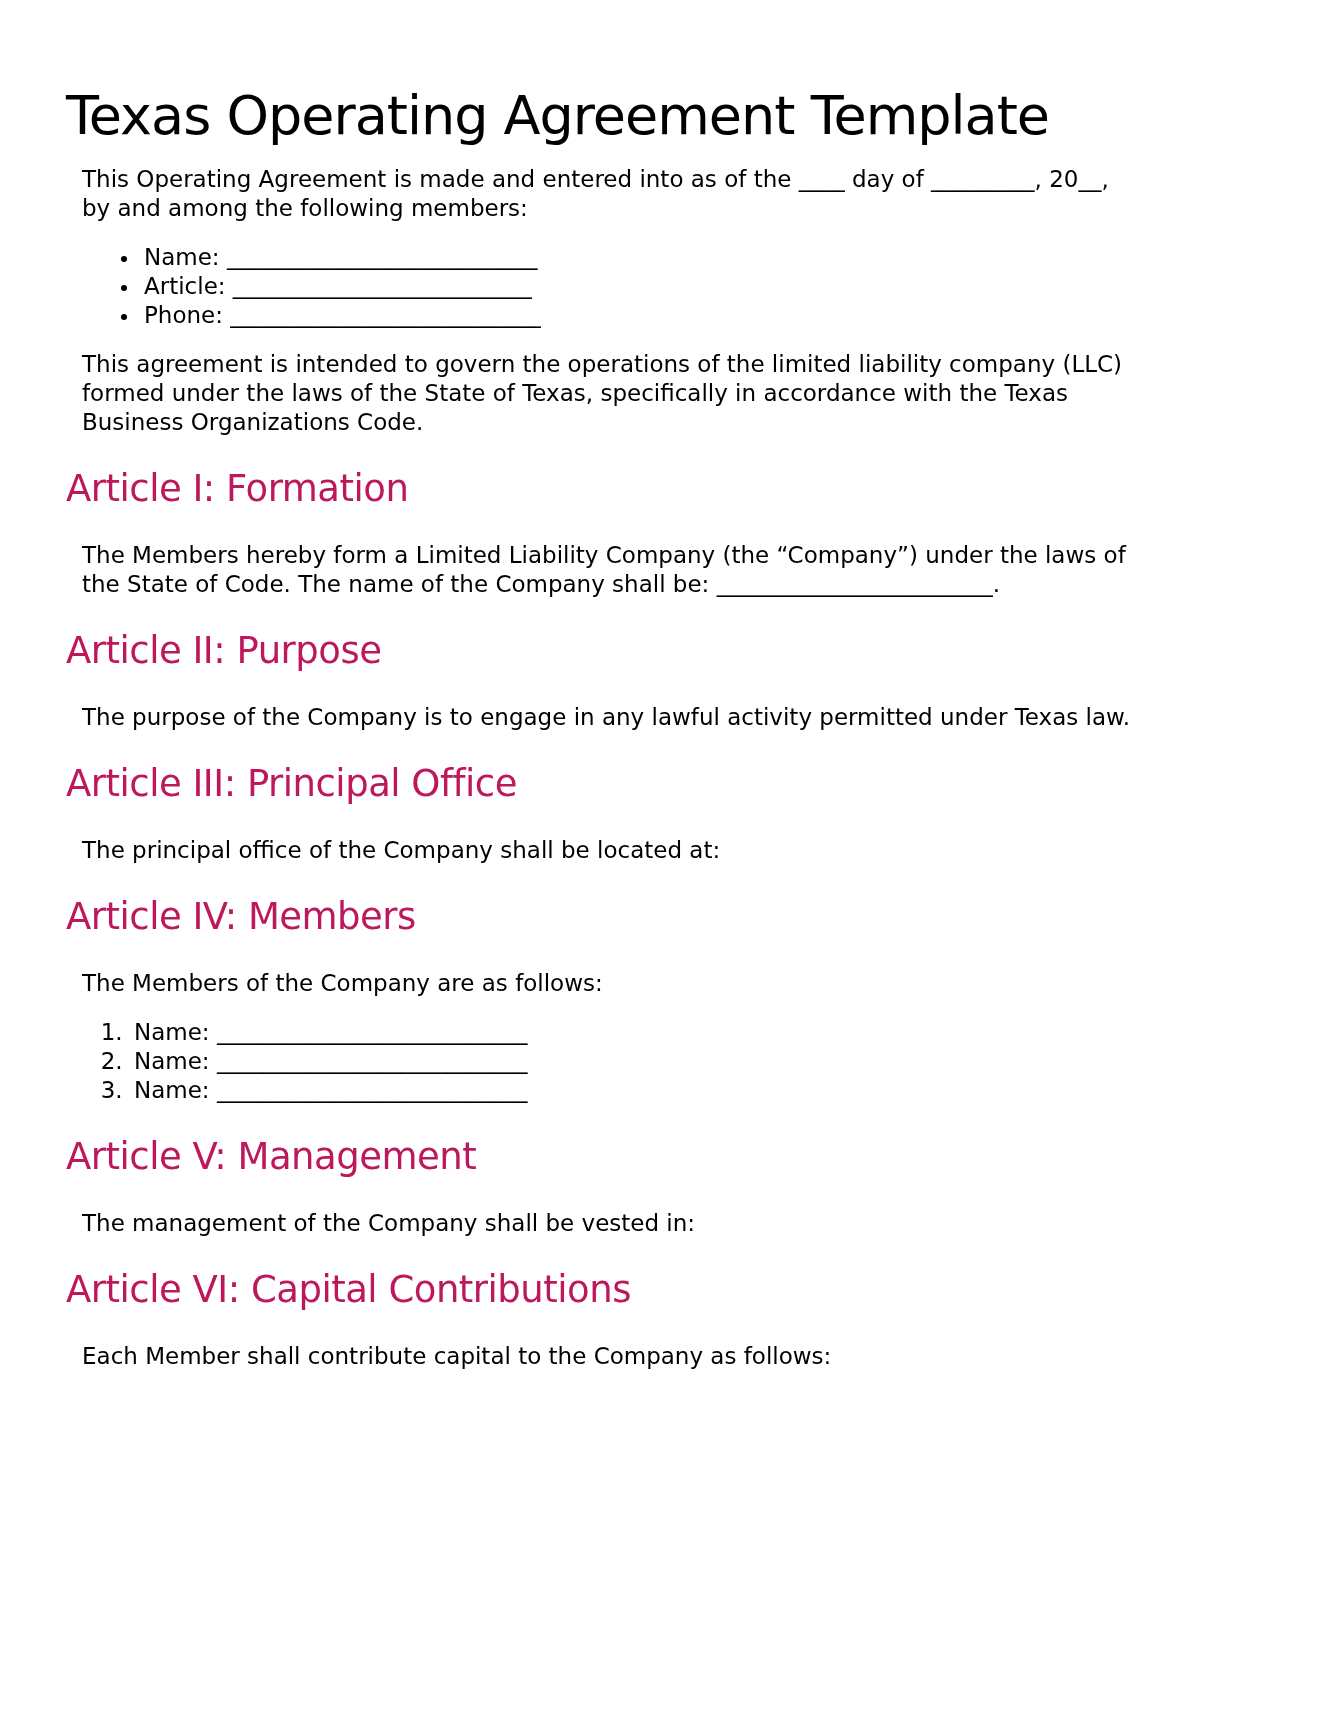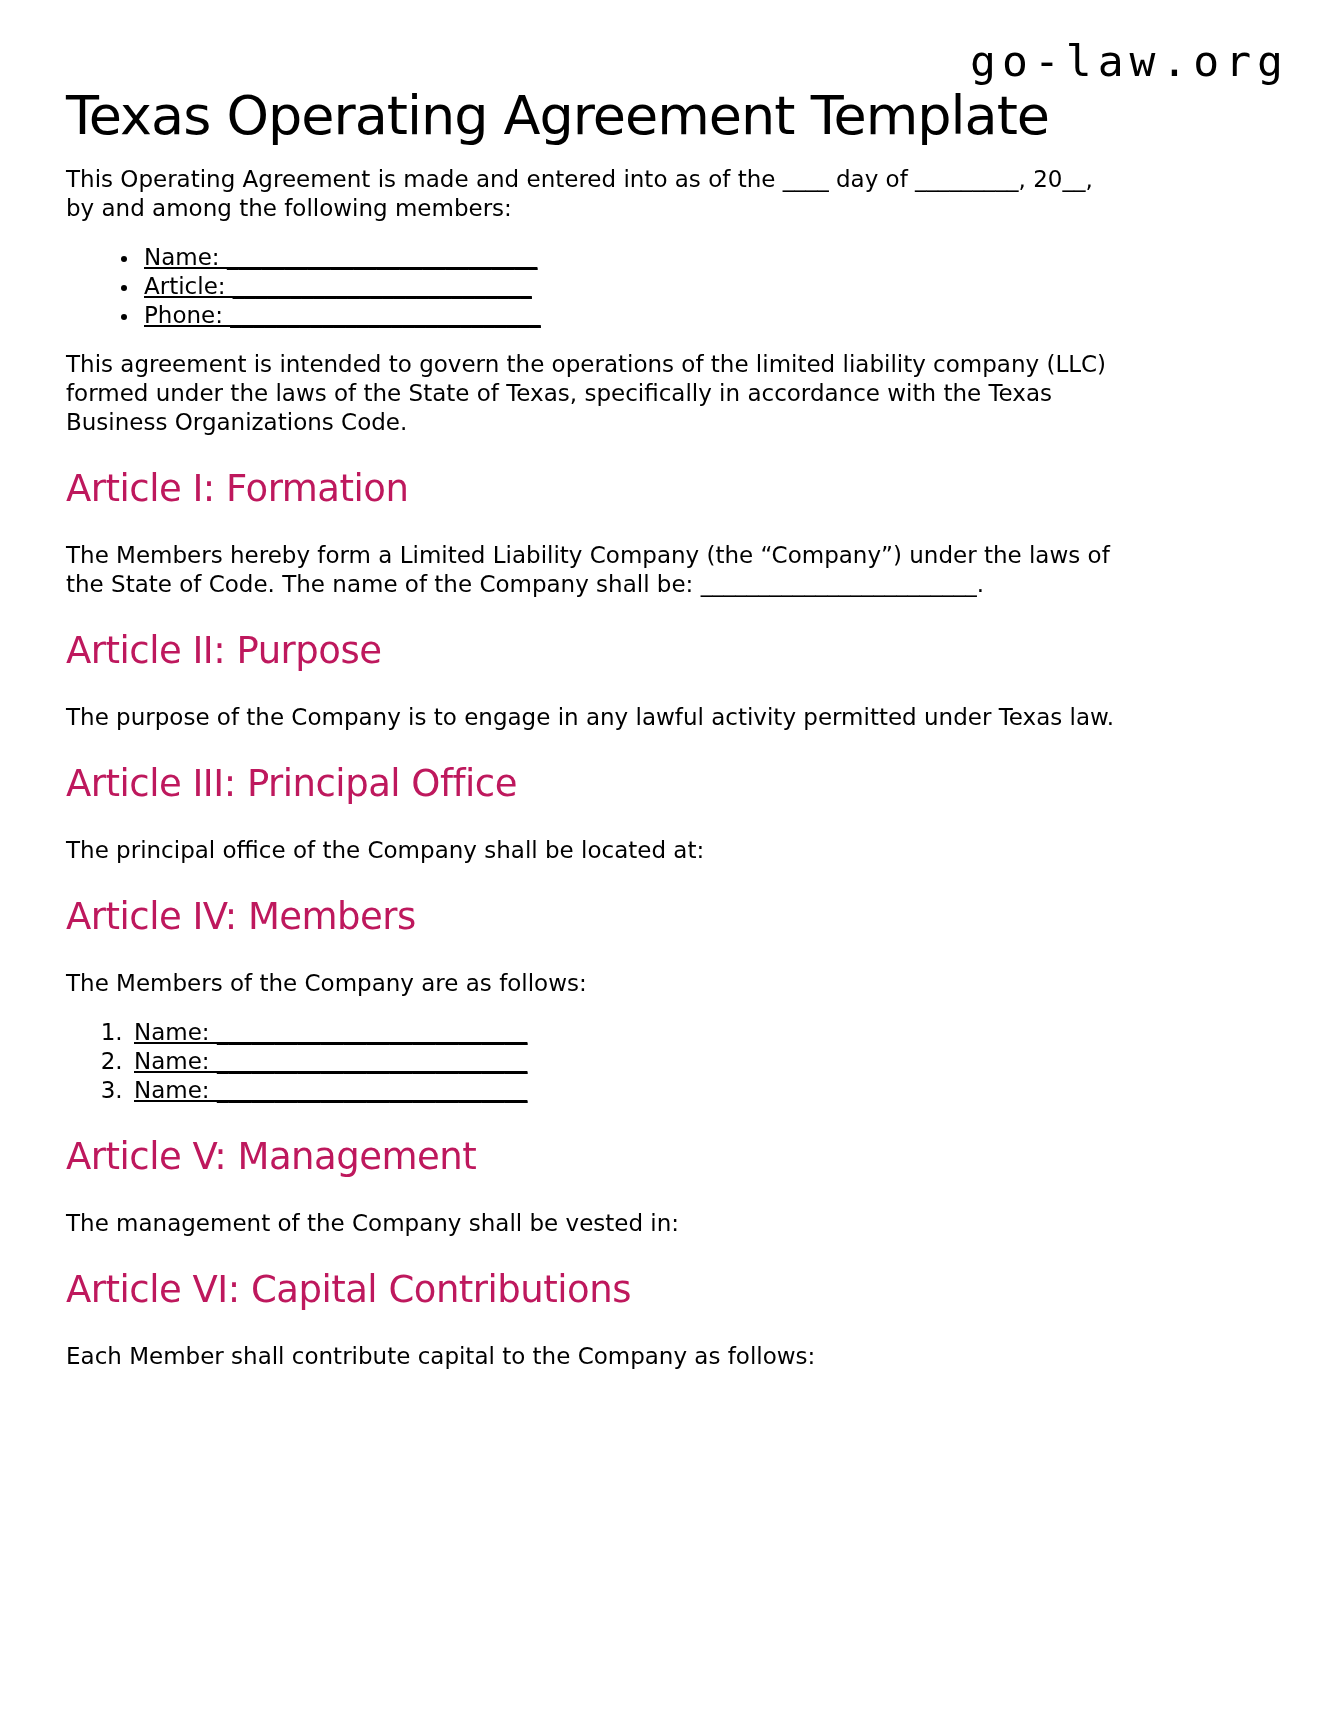--- a/index.html
+++ b/index.html
@@ -41,46 +41,44 @@
   }
   h2 {
     margin: 30px 0;
     font-size: 37px;
     line-height: 44px;
     letter-spacing: -0.5px;
     font-weight: normal;
     color: #be185d;
   }
   p {
-    margin: 20px 0;
+    margin: 20px 16px;
     max-width: 1200px;
   }
   .line { display: block; }
   ul, ol {
     margin: 20px 0;
   }
   ul { padding-left: 74px; }
   ol { padding-left: 64px; }
   li {
     line-height: 29px;
     padding-left: 4px;
-    text-decoration: underline;
   }
   ul li::marker { font-size: 19px; }
   .blank-line {
     letter-spacing: 0.5px;
     white-space: nowrap;
   }
 </style>
 </head>
 <body>
 
 <div class="page">
 
-  <div class="logo">go-law.org</div>
 
   <h1>Texas Operating Agreement Template</h1>
 
   <p>
     <span class="line">This Operating Agreement is made and entered into as of the ____ day of _________, 20__,</span>
     <span class="line">by and among the following members:</span>
   </p>
 
   <ul>
     <li>Name: ___________________________</li>

